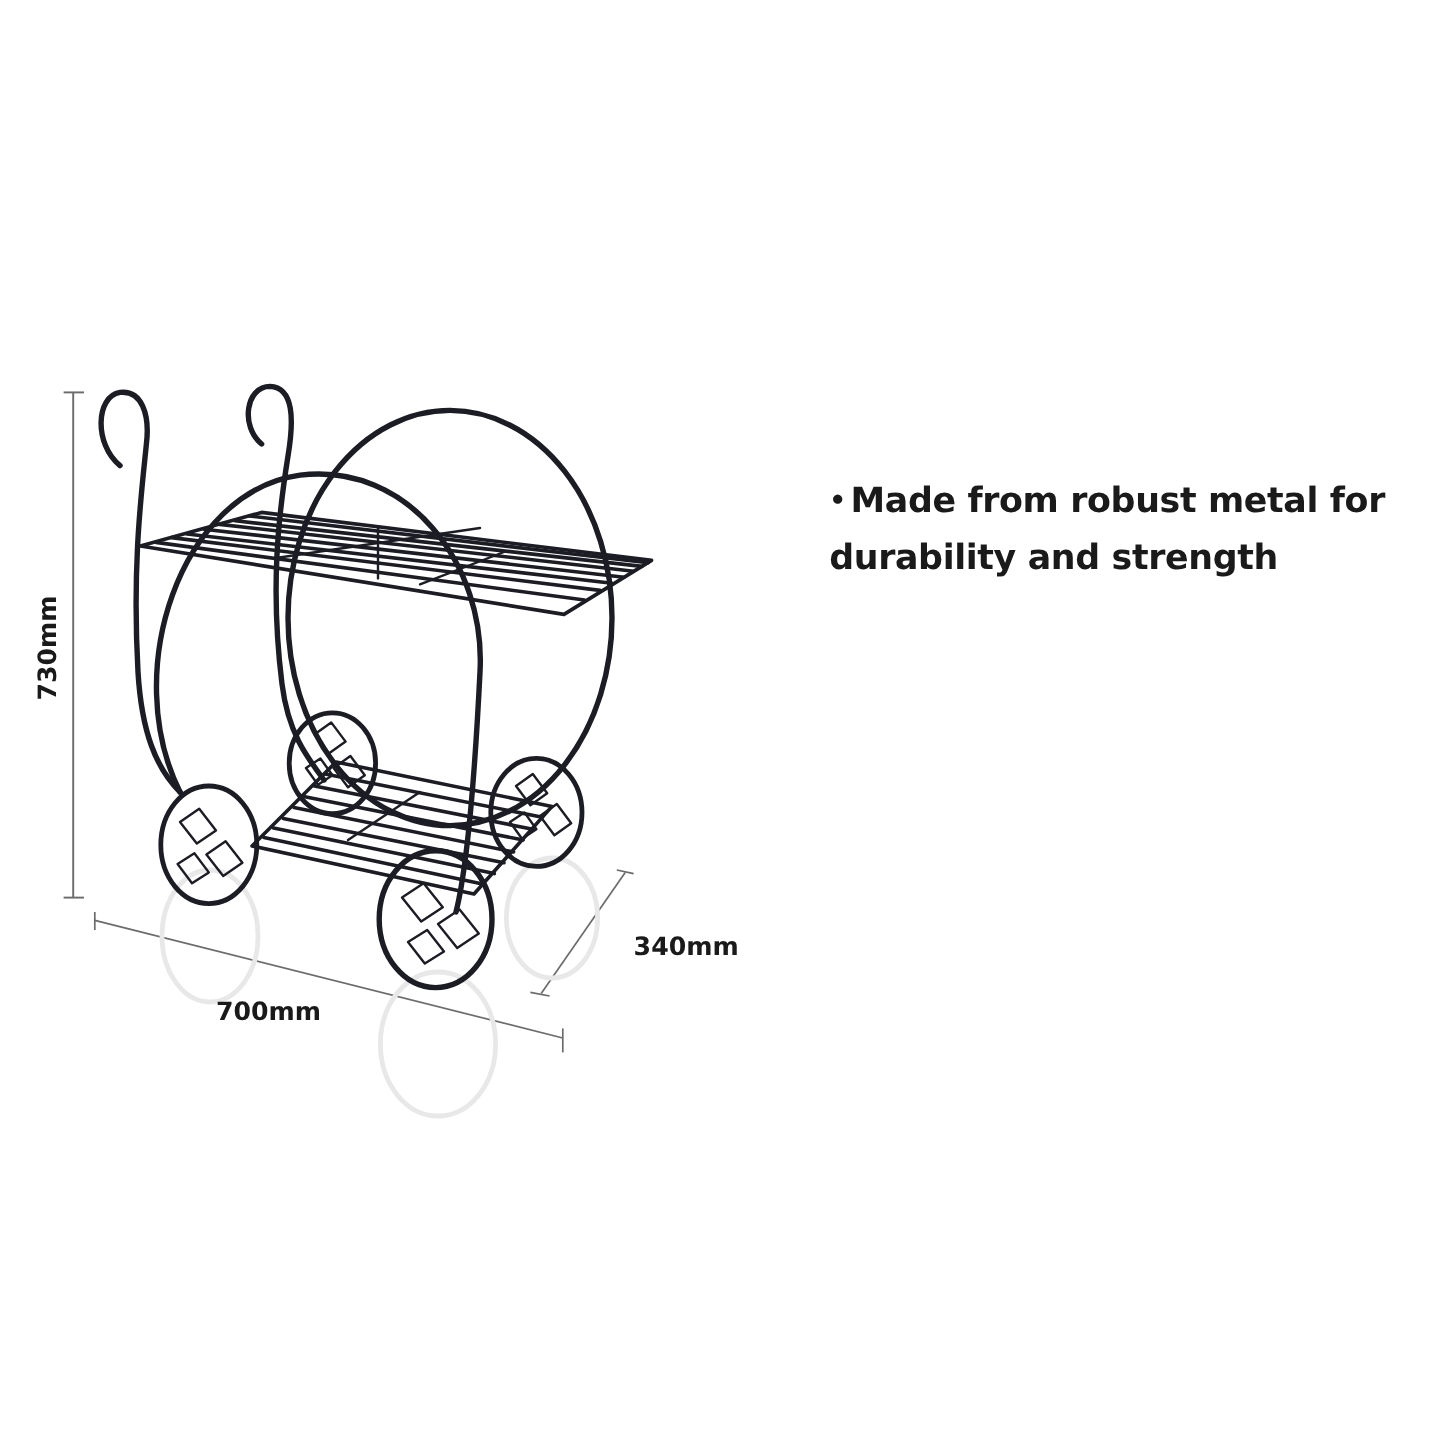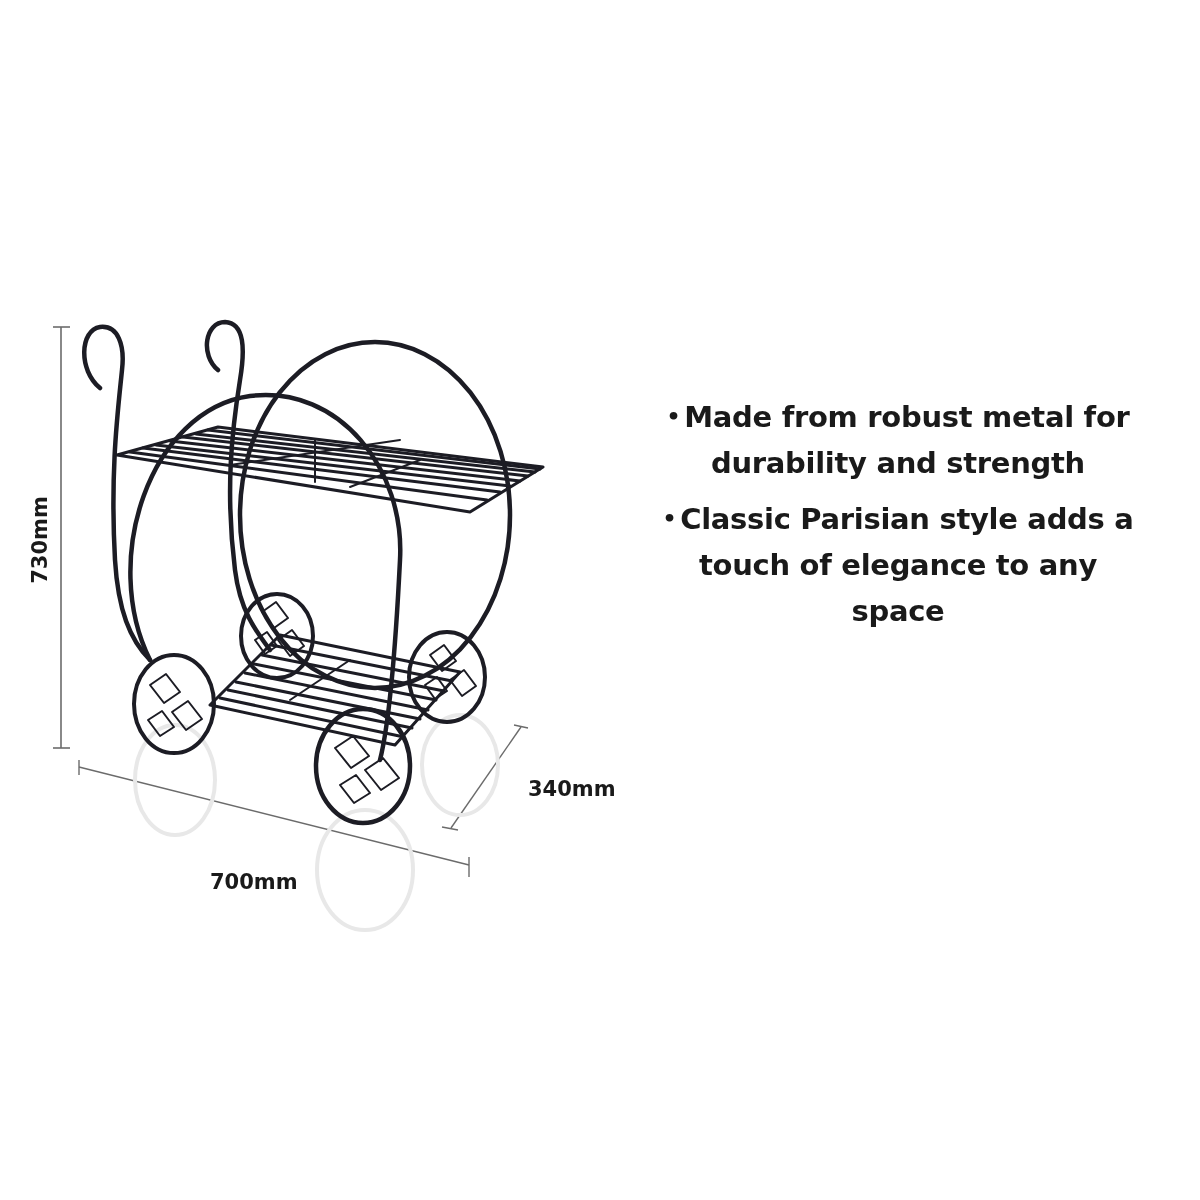--- a/index.html
+++ b/index.html
@@ -1,22 +1,22 @@
 <!DOCTYPE html>
 <html><head>
   <meta charset="utf-8">
   <style>
     html, body { margin: 0; padding: 0; background: #ffffff; }
     body { width: 1200px; height: 1200px; position: relative; overflow: hidden; font-family: "DejaVu Sans", sans-serif; color: #1a1a1a; }
     .illustration { position: absolute; left: 0; top: 0; width: 640px; height: 1200px; }
     .dim-label { position: absolute; font-weight: bold; font-size: 21px; color: #1a1a1a; white-space: nowrap; letter-spacing: 0; }
     .dim-height { left: 40px; top: 540px; transform: translate(-50%, -50%) rotate(-90deg); }
-    .dim-width { left: 180px; top: 870px; margin-left: 30px; }
+    .dim-width { left: 180px; top: 831px; }
     .dim-depth { left: 528px; top: 777px; }
-    .features { position: absolute; left: 648px; top: 394px; width: 500px; text-align: center; }
+    .features { position: absolute; left: 691px; top: 394px; width: 500px; }
     .feature { font-weight: bold; font-size: 29px; line-height: 46px; margin-bottom: 10px; color: #1a1a1a; letter-spacing: -0.3px; }
     .feature .bullet { font-size: 22px; margin-right: 4px; vertical-align: 3px; }
   </style>
 </head>
 <body>
 
 <div class="illustration">
   <svg width="640" height="1200" viewBox="0 0 640 1200" xmlns="http://www.w3.org/2000/svg">
 
     <g stroke="#6b6b6b" stroke-width="1.6" fill="none">
@@ -100,16 +100,13 @@
 
   <div class="dim-label dim-height">730mm</div>
   <div class="dim-label dim-width">700mm</div>
   <div class="dim-label dim-depth">340mm</div>
 </div>
 
 <div class="features">
   <div class="feature">
     <span class="bullet">•</span><span>Made from robust metal for durability and strength</span>
   </div>
-  <div class="feature">
-    <span class="bullet">•</span><span>Classic Parisian style adds a touch of elegance to any space</span>
-  </div>
 </div>
 
 </body></html>

